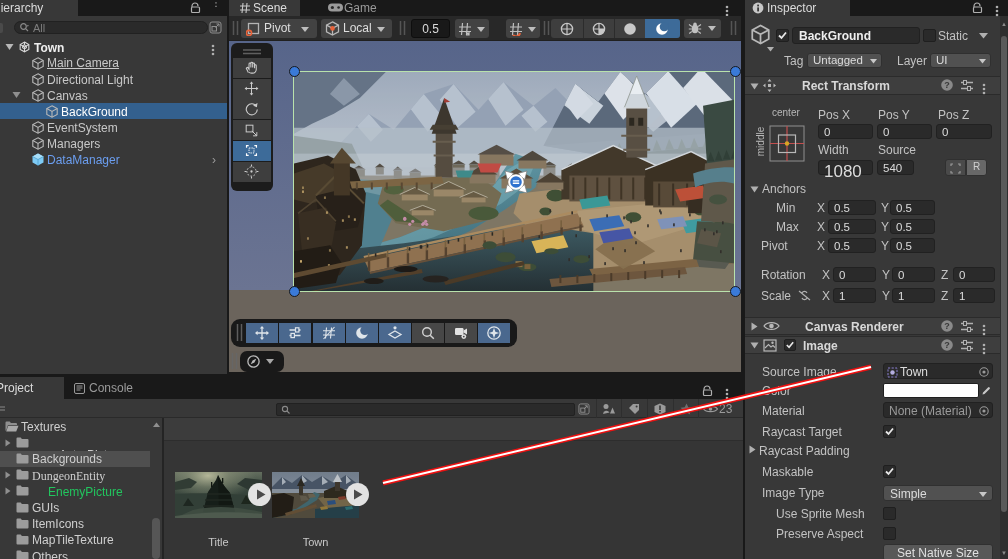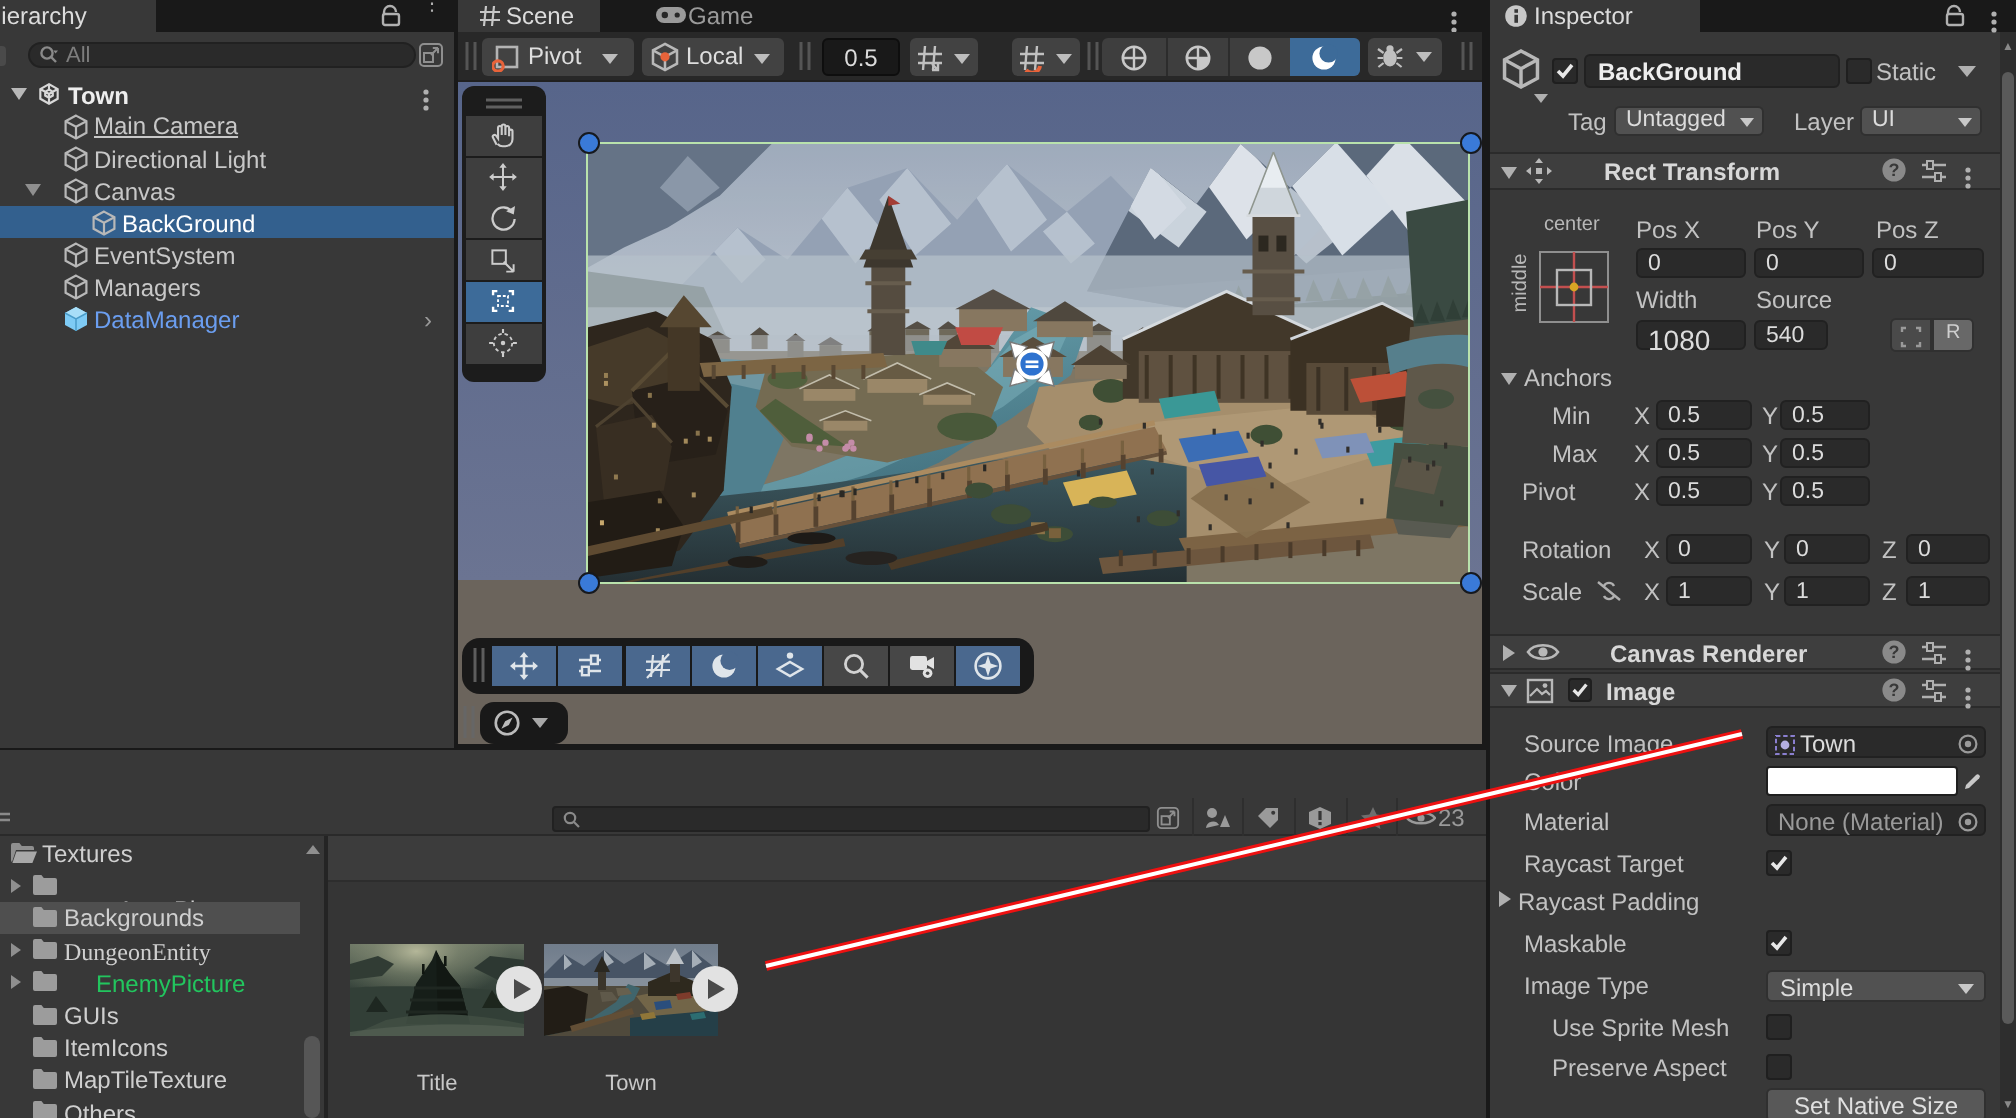--- a/index.html
+++ b/index.html
@@ -744,21 +744,21 @@
         </div>
   <div class="field" style="left:132px; top:108px; width:55px; height:15px;">
           <span style="position:absolute; left:5px; top:0.5px; font-size:11.5px;">0</span>
         </div>
   <div class="field" style="left:191px; top:108px; width:56px; height:15px;">
           <span style="position:absolute; left:5px; top:0.5px; font-size:11.5px;">0</span>
         </div>
   <span class="lbl" style="left:73px; top:127px;">Width</span>
   <span class="lbl" style="left:133px; top:127px;">Source</span>
   <div class="field" style="left:73px; top:144px; width:55px; height:15px;">
-          <span style="position:absolute; left:5px; top:0.5px; font-size:14px;">1080</span>
+          <span style="position:absolute; left:5px; top:0.5px; font-size:17px;">1080</span>
         </div>
   <div class="field" style="left:132px; top:144px; width:37px; height:15px;">
           <span style="position:absolute; left:5px; top:0.5px; font-size:11.5px;">540</span>
         </div>
   <div class="abs" style="left:200px; top:143px; width:21px; height:17px; background:#4a4a4a; border:1px solid #303030; border-radius:3px 0 0 3px;">
           <svg style="position:absolute; left:4px; top:3px;" width="11" height="11" viewBox="0 0 11 11">
             <path d="M1 3 V1 h2 M8 1 h2 v2 M10 8 v2 h-2 M3 10 H1 V8" fill="none" stroke="#9a9a9a" stroke-width="1.2"></path>
           </svg>
         </div>
   <div class="abs" style="left:221px; top:143px; width:21px; height:17px; background:#686868; border:1px solid #303030; border-radius:0 3px 3px 0;">
@@ -934,20 +934,41 @@
   </div>
 
   <div class="abs" style="left:255px; top:16px; width:8px; height:543px; background:#2e2e2e;">
     <div class="abs" style="left:1px; top:5px; color:#8a8a8a; font-size:6px;">▲</div>
     <div class="abs" style="left:1px; top:20px; width:6px; height:476px; background:#5a5a5a; border-radius:3px;"></div>
     <div class="abs" style="left:1px; bottom:3px; color:#8a8a8a; font-size:6px;">▼</div>
   </div>
 </div>
 
 <div class="panel" id="project" style="left:0; top:375px; width:743px; height:184px;">
+  <div class="tabbar" style="top:0; height:24px;">
+    <div class="tab" style="left:0; top:2px; width:64px; height:22px; line-height:22px;"><span style="margin-left:-4px;">Project</span></div>
+    <div class="abs" style="left:74px; top:8px;">
+          <svg width="11" height="11" viewBox="0 0 11 11">
+            <rect x="0.5" y="0.5" width="10" height="10" rx="1.5" fill="none" stroke="#9a9a9a" stroke-width="1"></rect>
+            <path d="M2.5 3 h6 M2.5 5 h6 M2.5 7 h4" stroke="#9a9a9a" stroke-width="1"></path>
+          </svg>
+        </div>
+    <div class="tabdim" style="left:89px; top:5px;">Console</div>
+    <div class="abs" style="left:702px; top:10px;">
+          <svg width="11" height="12" viewBox="0 0 11 12">
+            <path d="M2 5 V4 a3 3 0 0 1 6 0" fill="none" stroke="#b0b0b0" stroke-width="1.2"></path>
+            <rect x="1.5" y="5" width="8" height="5.5" rx="1" fill="none" stroke="#b0b0b0" stroke-width="1.2"></rect>
+          </svg>
+        </div>
+    <svg class="abs" style="left:725.0px; top:13.0px;" width="4" height="12" viewBox="0 0 4 12">
+          <circle cx="2" cy="2" r="1.3" fill="#b0b0b0"></circle>
+          <circle cx="2" cy="6" r="1.3" fill="#b0b0b0"></circle>
+          <circle cx="2" cy="10" r="1.3" fill="#b0b0b0"></circle>
+        </svg>
+  </div>
   <div id="projtoolbar" class="abs" style="left:0; top:24px; width:743px; height:19px; background:#383838; border-bottom:1px solid #2a2a2a;">
   <svg class="abs" style="left:0px; top:6px;" width="5" height="8">
           <path d="M0 2 h5 M0 5 h5" stroke="#8a8a8a" stroke-width="1.2"></path>
         </svg>
   <div class="field" style="left:276px; top:4px; width:299px; height:13px; border-radius:2px;"></div>
   <svg class="abs" style="left:281px; top:6px;" width="10" height="10" viewBox="0 0 10 10">
           <circle cx="4" cy="4" r="2.6" fill="none" stroke="#8a8a8a" stroke-width="1.1"></circle>
           <path d="M6 6 L8.5 8.5" stroke="#8a8a8a" stroke-width="1.1"></path>
         </svg>
   <svg class="abs" style="left:578px; top:4px;" width="12" height="12" viewBox="0 0 13 13">

